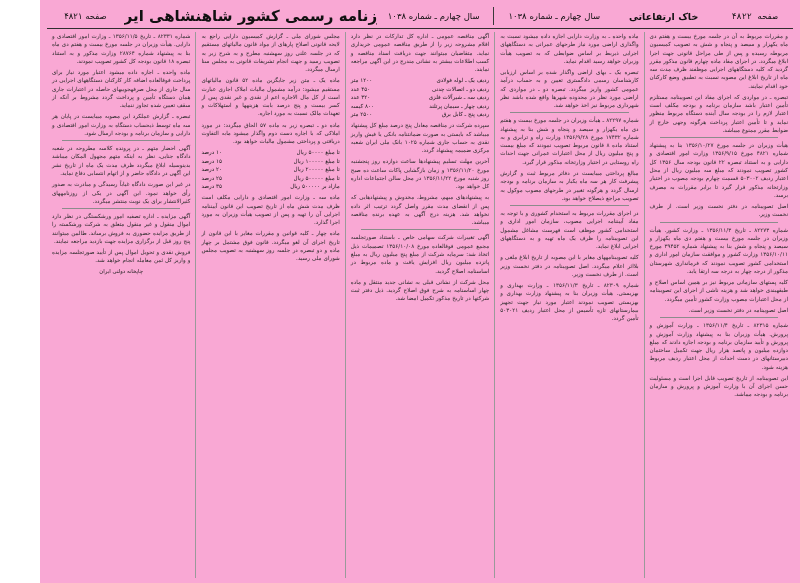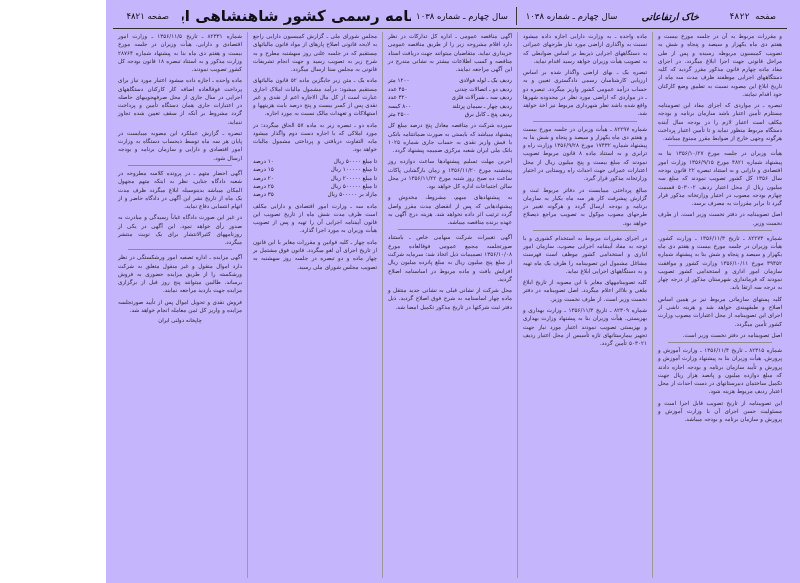--- a/index.html
+++ b/index.html
@@ -9,25 +9,25 @@
   }
   body {
     width: 800px;
     height: 583px;
     overflow: hidden;
     font-family: "DejaVu Sans", sans-serif;
     color: #1a1a1a;
   }
   .page {
     position: relative;
-    width: 694px;
+    width: 760px;
     height: 583px;
-    background: #c4b5fd;
+    background: #f9a8d4;
     box-sizing: border-box;
-    padding: 6px 13px 5px 7px;
+    padding: 6px 7px 5px 7px;
     display: flex;
     flex-direction: column;
   }
   
   .masthead {
     display: flex;
     flex-direction: row-reverse;
     align-items: stretch;
     height: 20px;
     flex: 0 0 auto;
@@ -40,21 +40,21 @@
     letter-spacing: 0.2px;
     color: #111;
     white-space: nowrap;
     overflow: hidden;
   }
   .mast-page-right { width: 88px; justify-content: center; }
   .mast-title-main { flex: 1 1 auto; font-size: 15px; font-weight: bold; }
   .mast-issue { width: 130px; }
   .mast-sep { width: 0; border-right: 1px solid #3a3a3a; margin: 1px 3px; }
   .mast-date { width: 130px; }
-  .mast-title-sec { width: 120px; font-size: 9.5px; font-weight: bold; font-style: italic; }
+  .mast-title-sec { width: 120px; font-size: 9.5px; font-weight: bold; }
   .mast-page-left { width: 88px; font-family: Liberation Mono, monospace; }
 
   .rule {
     height: 0;
     border-top: 1px solid #2f2f2f;
     margin: 2px 0 3px 0;
     flex: 0 0 auto;
   }
 
   

